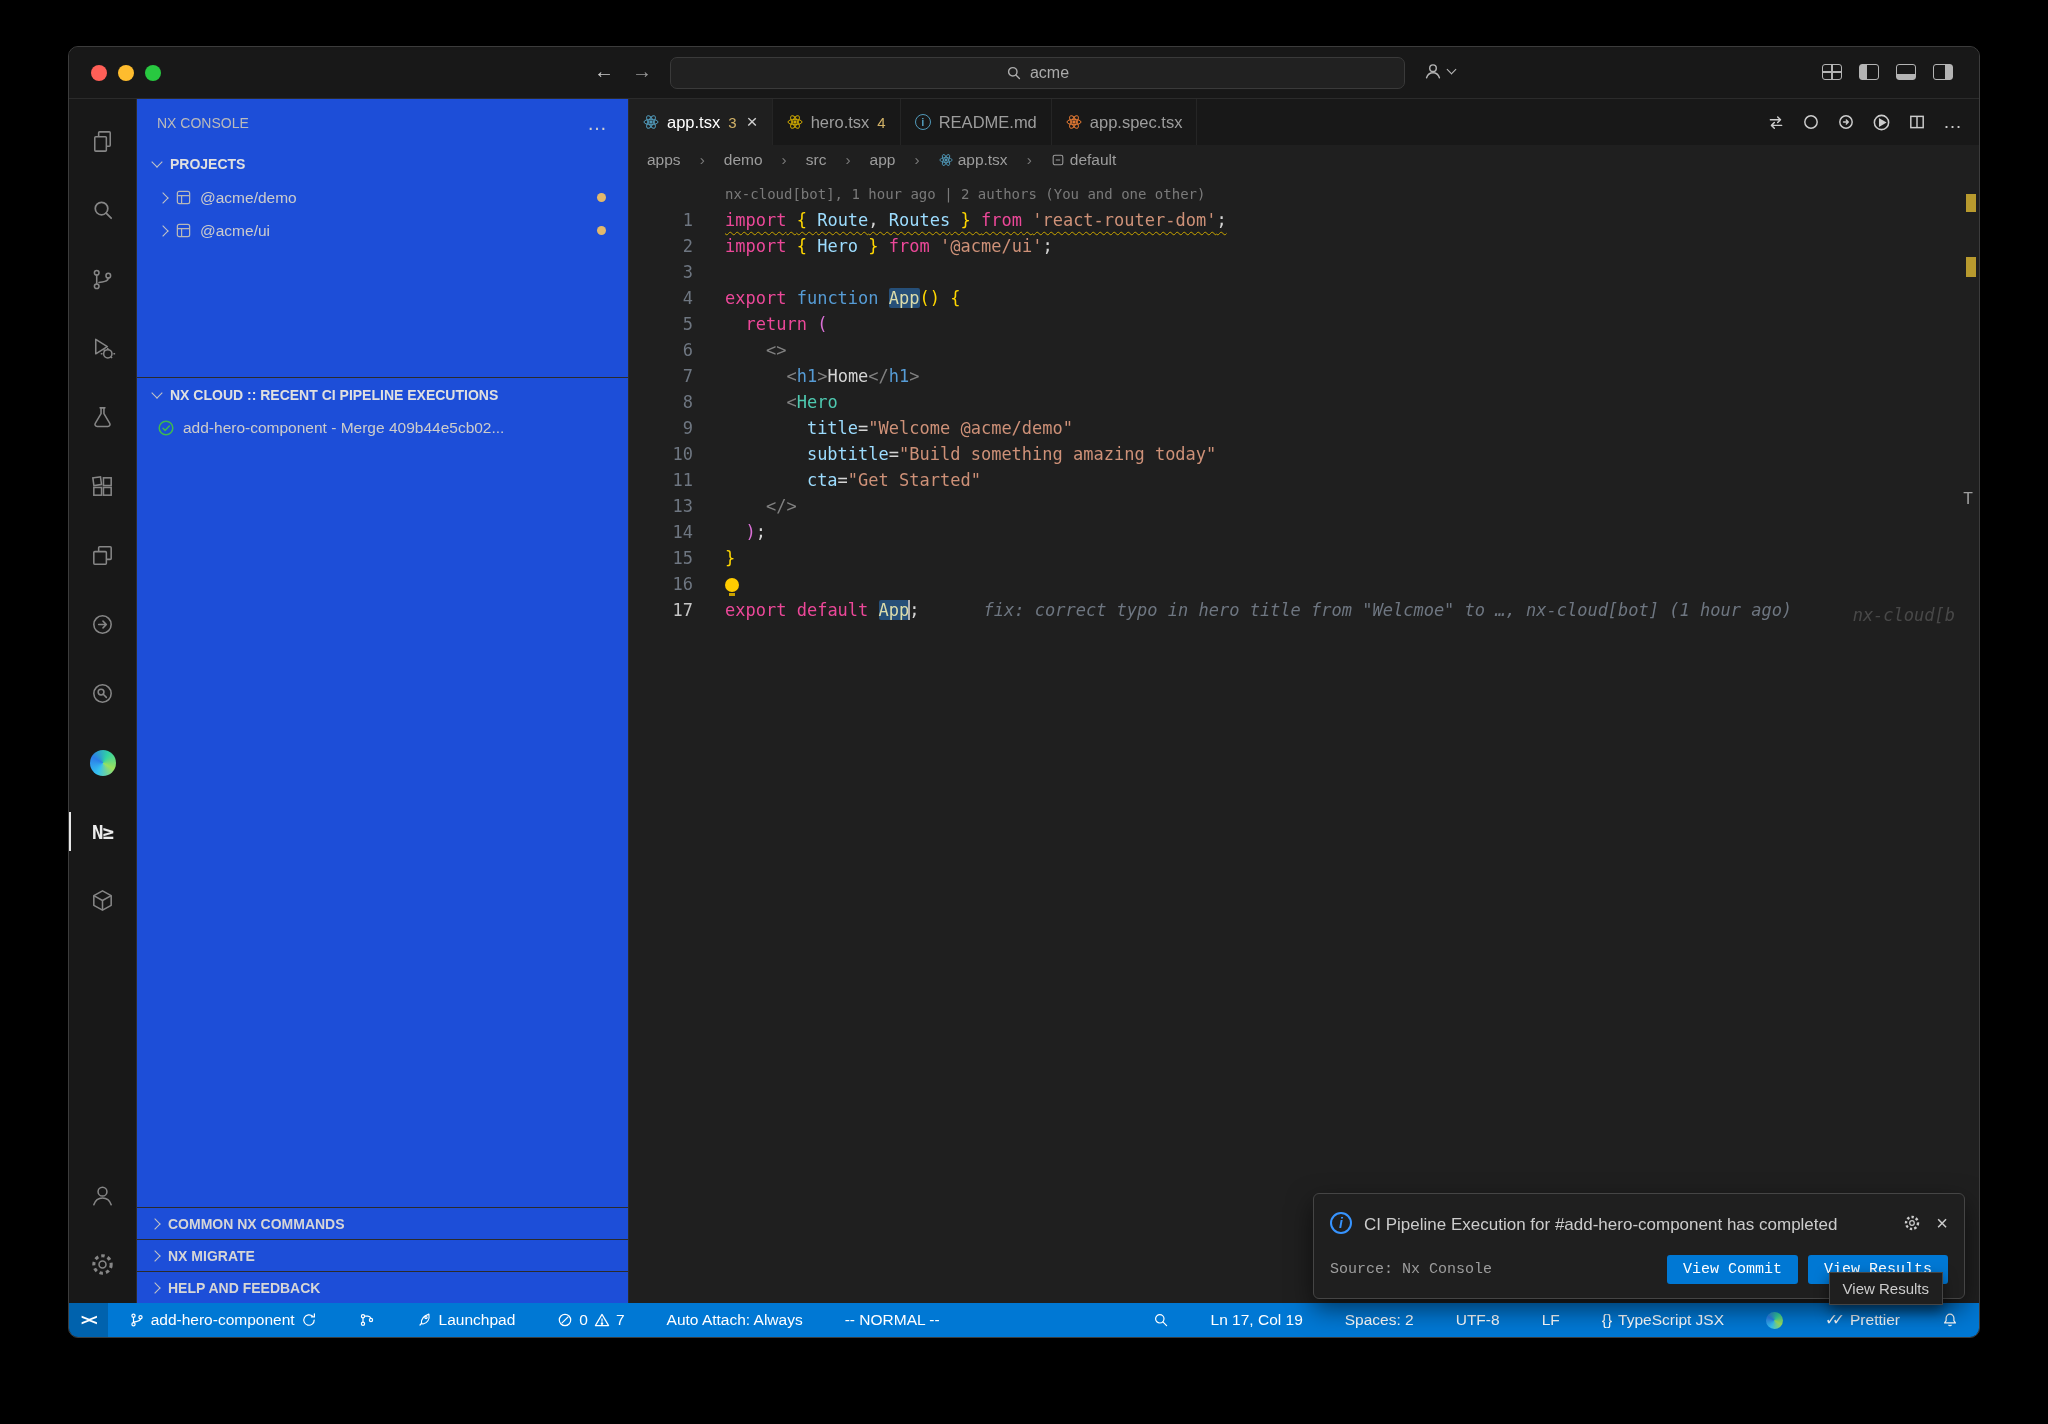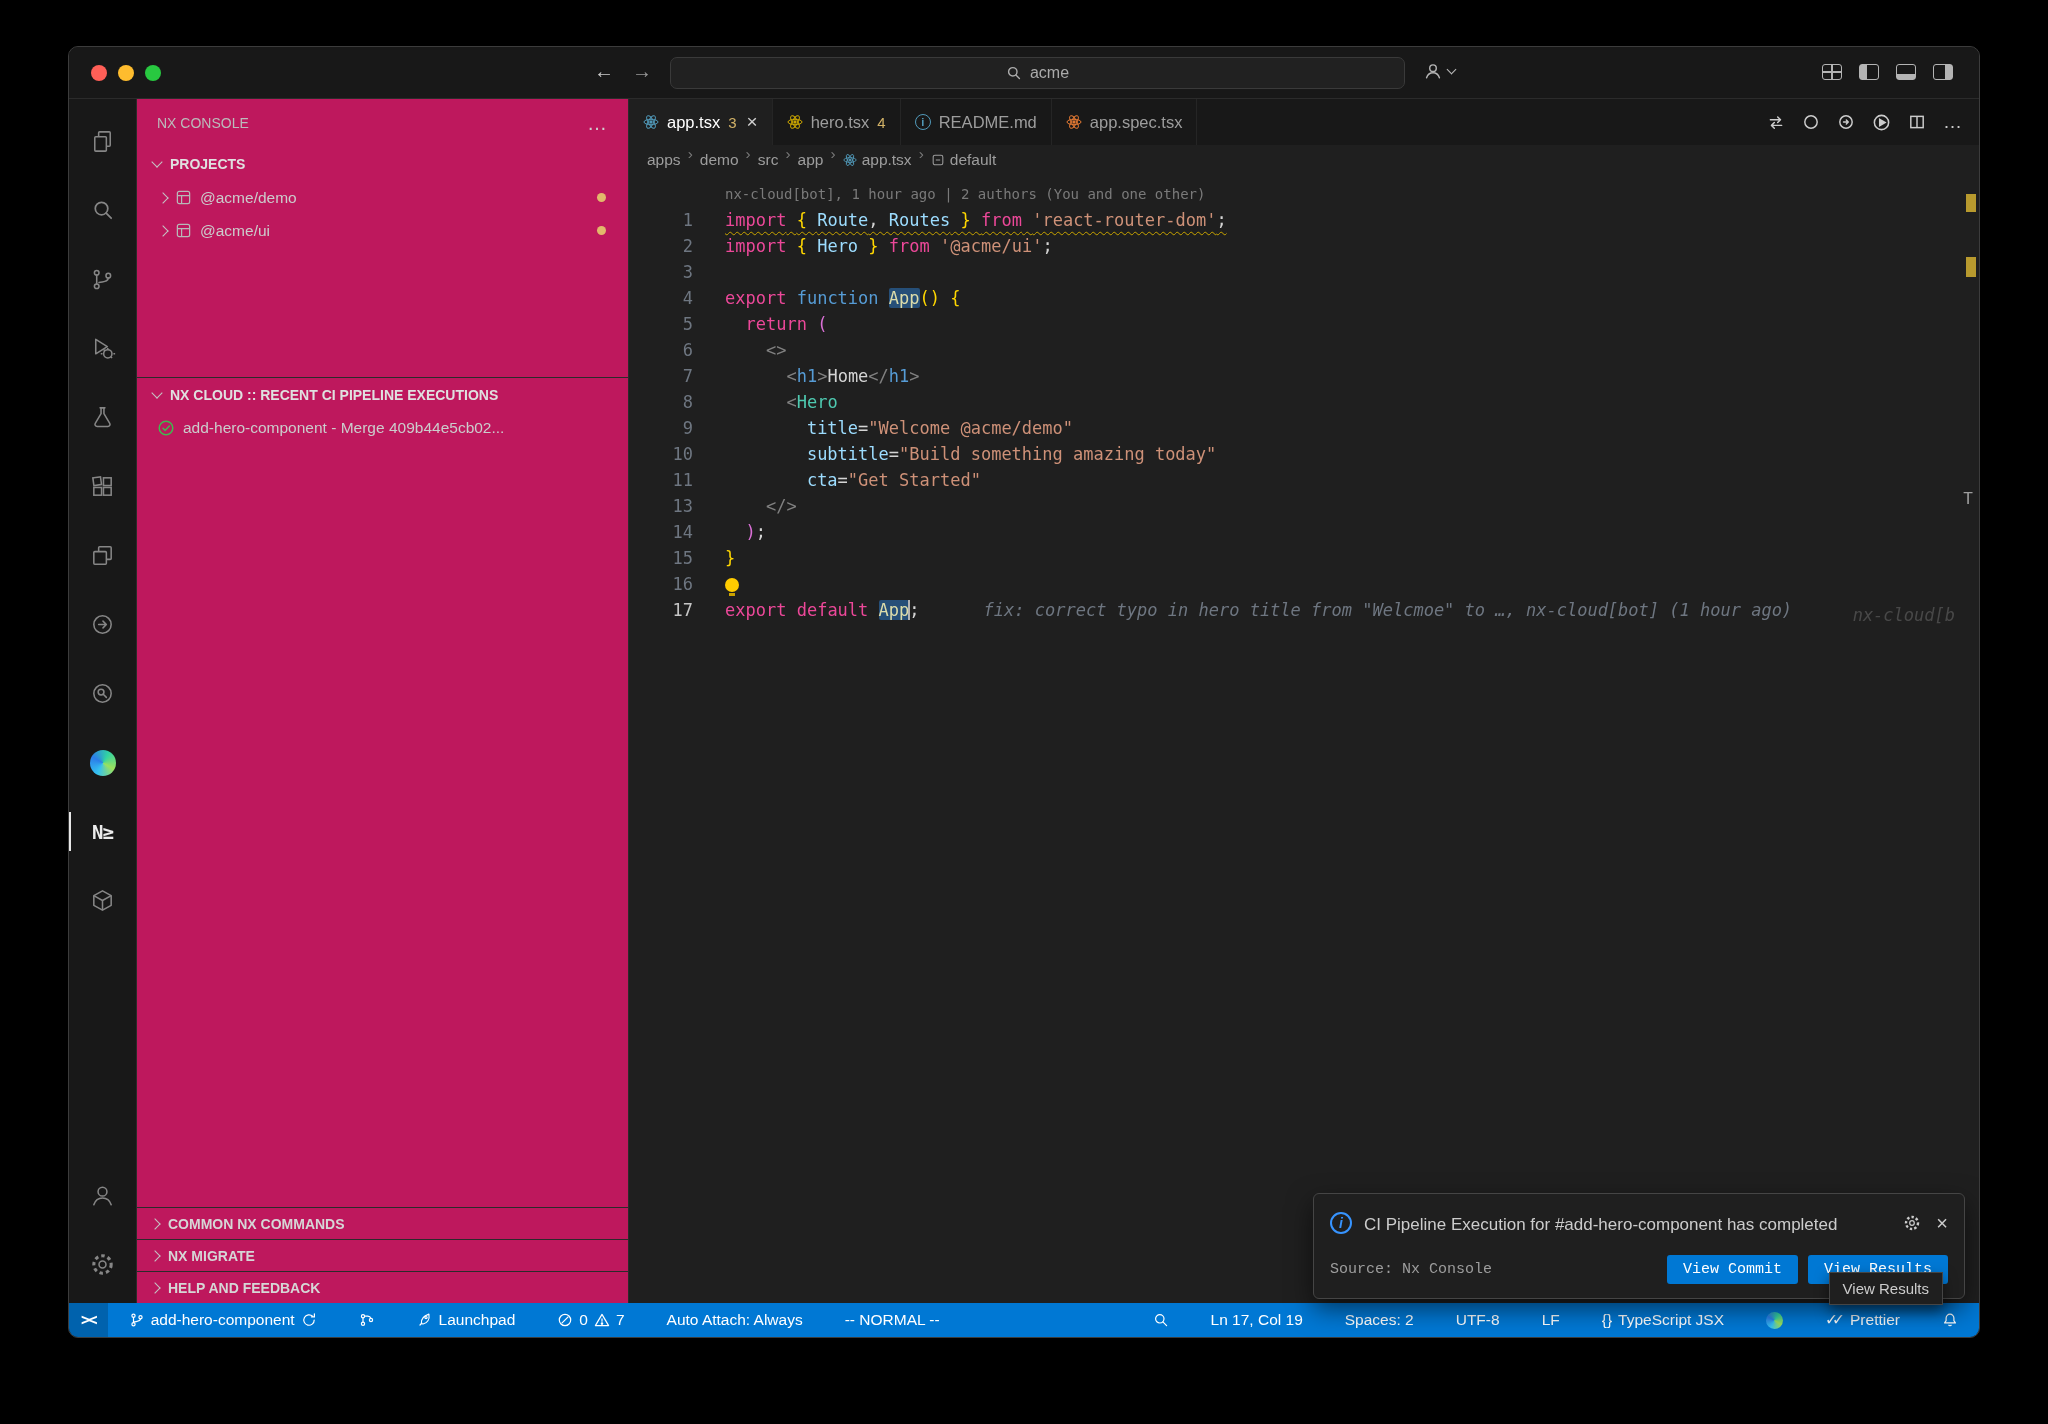--- a/index.html
+++ b/index.html
@@ -40,21 +40,21 @@
   .ab-item { width:100%; height:69px; display:flex; align-items:center; justify-content:center; position:relative; }
   .ab-item.active::before { content:''; position:absolute; left:0; top:15px; bottom:15px; width:2px; background:#e7e7e7; }
   .ab-bottom { margin-top:auto; width:100%; padding-bottom:4px; }
   .edge-orb { width:26px; height:26px; border-radius:50%;
               background:conic-gradient(from 210deg,#35c1f1,#2b7de9,#32d3a2,#9be15d,#35c1f1); }
   .edge-orb.mini { width:17px; height:17px; }
   .nx-logo { color:#ececec; font-weight:bold; font-size:19px; letter-spacing:-1px;
              font-family:"DejaVu Sans Mono",monospace; }
 
   
-  .sidebar { width:492px; background:#be185d; border-right:1px solid #2b2b2b;
+  .sidebar { width:492px; background:#1d4ed8; border-right:1px solid #2b2b2b;
              display:flex; flex-direction:column; color:#cccccc; }
   .sb-head { flex:0 0 48px; display:flex; align-items:center; padding:0 20px; font-size:14px; color:#bbbbbb; }
   .sb-more { margin-left:auto; font-size:20px; color:#cfcfcf; letter-spacing:1px; }
   .sec-head { flex:0 0 34px; display:flex; align-items:center; gap:9px; padding:0 16px;
               font-weight:bold; font-size:14px; color:#e0e0e0; }
   .chev { width:8px; height:8px; border-right:1.7px solid #c5c5c5; border-bottom:1.7px solid #c5c5c5; flex:0 0 8px; }
   .chev.down { transform:rotate(45deg); margin-top:-4px; }
   .chev.right { transform:rotate(-45deg); }
   .tree-item { flex:0 0 33px; display:flex; align-items:center; gap:8px; padding:0 22px;
                font-size:15.5px; color:#cccccc; }
@@ -67,21 +67,21 @@
   
   .editor { flex:1; display:flex; flex-direction:column; background:#1f1f1f; min-width:0; position:relative; }
   .tabbar { flex:0 0 46px; background:#181818; display:flex; align-items:stretch; }
   .tab { display:flex; align-items:center; gap:8px; padding:0 14px; font-size:16.5px;
          color:#9d9d9d; border-right:1px solid #252525; background:#181818; }
   .tab.active { background:#1f1f1f; color:#ffffff; }
   .tab-badge { color:#d2b267; font-size:15px; }
   .tab-close { color:#cfcfcf; font-size:19px; margin-left:2px; }
   .tab-actions { margin-left:auto; display:flex; align-items:center; gap:17px; padding-right:16px; color:#cccccc; }
   .more-txt { font-size:19px; letter-spacing:1px; color:#cccccc; }
-  .breadcrumbs { flex:0 0 30px; display:flex; gap:7px; padding-left:18px;
+  .breadcrumbs { flex:0 0 30px; display:flex; align-items:center; gap:19px; padding-left:18px;
                  font-size:15.5px; color:#9d9d9d; }
   .crumb-sep { color:#7a7a7a; }
   .crumb { display:flex; align-items:center; gap:5px; }
 
   .code { flex:1; position:relative; overflow:hidden; padding-top:6px;
           font-family:"DejaVu Sans Mono",monospace; font-size:17px; }
   .blame-row { height:26px; line-height:26px; padding-left:96px; color:#7a7a7a; font-size:14px; }
   .code-line { height:26px; line-height:26px; display:flex; position:relative; }
   .ln { flex:0 0 64px; text-align:right; color:#6e7681; }
   .ln.ln-active { color:#c6c6c6; }

